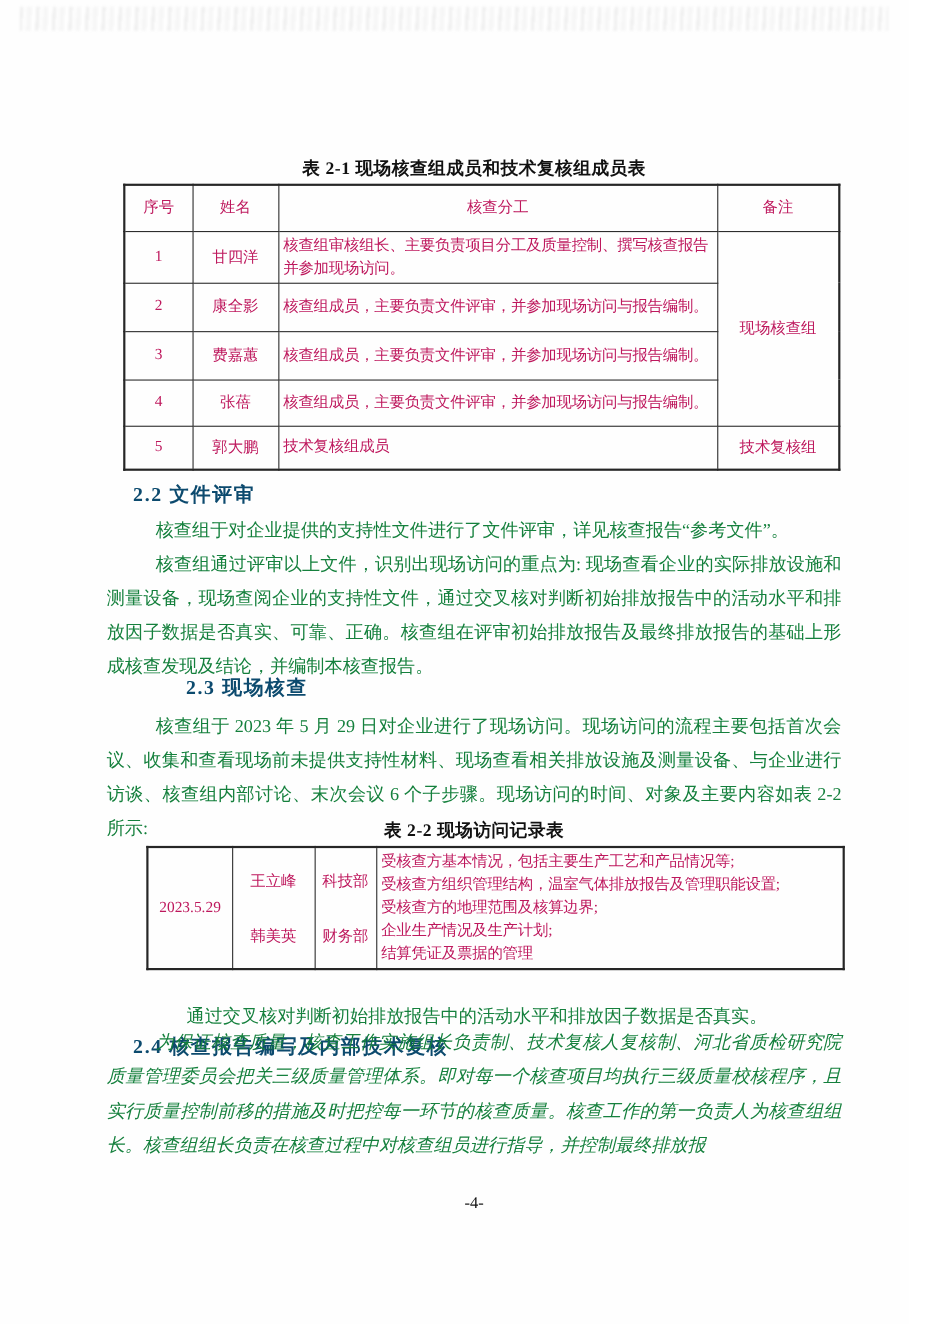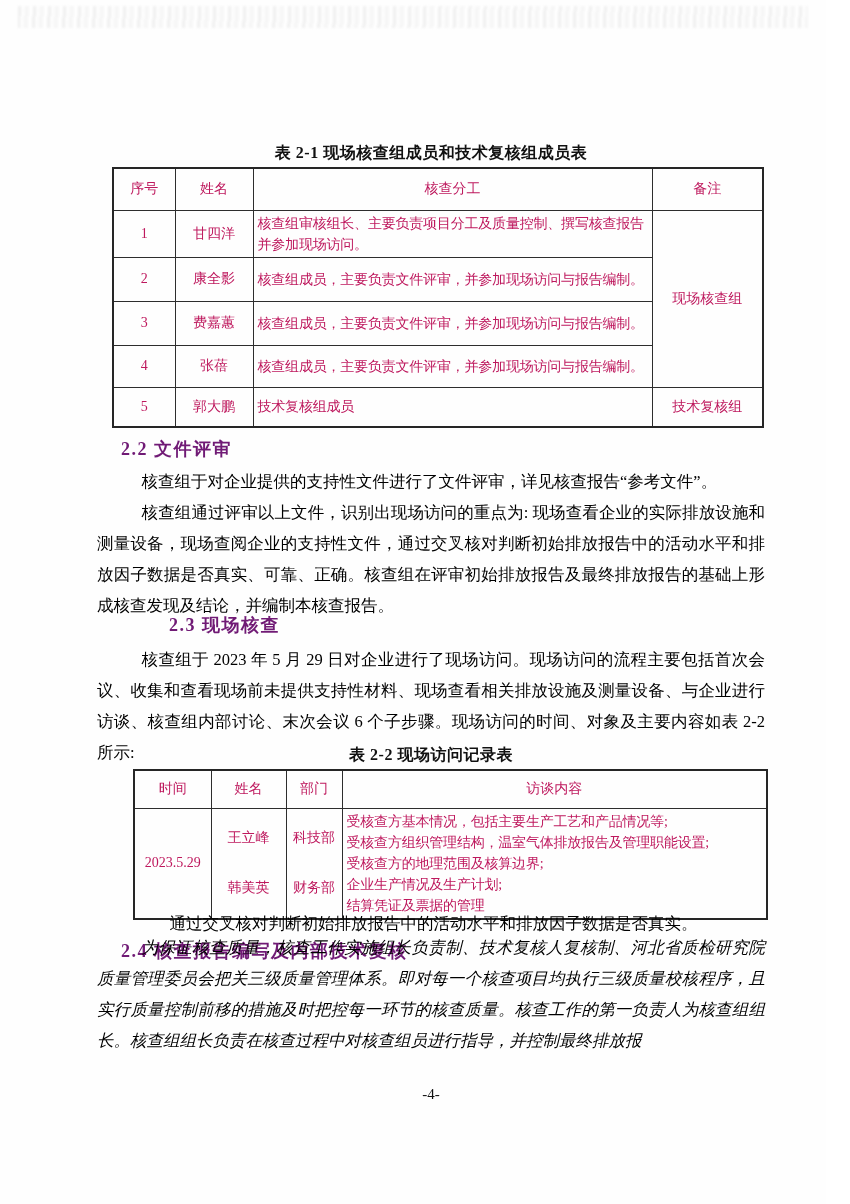--- a/index.html
+++ b/index.html
@@ -36,25 +36,25 @@
     padding:2px 4px;
     font-weight:normal;
   }
   .c { text-align:center; }
   .duty { text-align:left; padding:4px 8px 4px 9px; line-height:21px; letter-spacing:-0.2px; }
   .topics { text-align:left; padding:4px 8px 4px 9px; }
   .topics .tline { line-height:21px; white-space:nowrap; letter-spacing:-0.2px; }
   .stack { display:flex; flex-direction:column; justify-content:space-around; height:100px; }
 
   .sec-head {
-    left:24px; font-weight:bold; font-size:18px; letter-spacing:1.5px; color:#701a75;
+    left:24px; font-weight:bold; font-size:18px; letter-spacing:1.5px; color:#0c4a6e;
   }
   .para {
     width:668px; font-size:16.5px; line-height:31px;
-    text-align:justify; text-indent:2.7em; color:#000000;
+    text-align:justify; text-indent:2.7em; color:#15803d;
   }
   .deep-indent { text-indent:4.4em; }
   .page-num { width:100%; text-align:center; font-size:15px; color:#111; }
 </style>
 </head>
 <body>
 
 <div class="page">
   <div class="noise-band"></div>
 
@@ -119,26 +119,20 @@
     <div class="abs tbl-title" style="top:745px;">表 2-2 现场访问记录表</div>
 
     <table class="doc-table abs" style="top:769px; left:36px; width:633px;">
       <colgroup>
         <col style="width:77px">
           <col style="width:75px">
           <col style="width:56px">
           <col style="width:425px">
       </colgroup>
       <tbody>
-          <tr style="height:38px">
-        <th class="c">时间</th>
-        <th class="c">姓名</th>
-        <th class="c">部门</th>
-        <th class="c">访谈内容</th>
-      </tr>
       <tr style="height:110px">
         <td class="c">2023.5.29</td>
         <td class="c">
           <div class="stack">
             <div>王立峰</div>
             <div>韩美英</div>
           </div>
         </td>
         <td class="c">
           <div class="stack">

